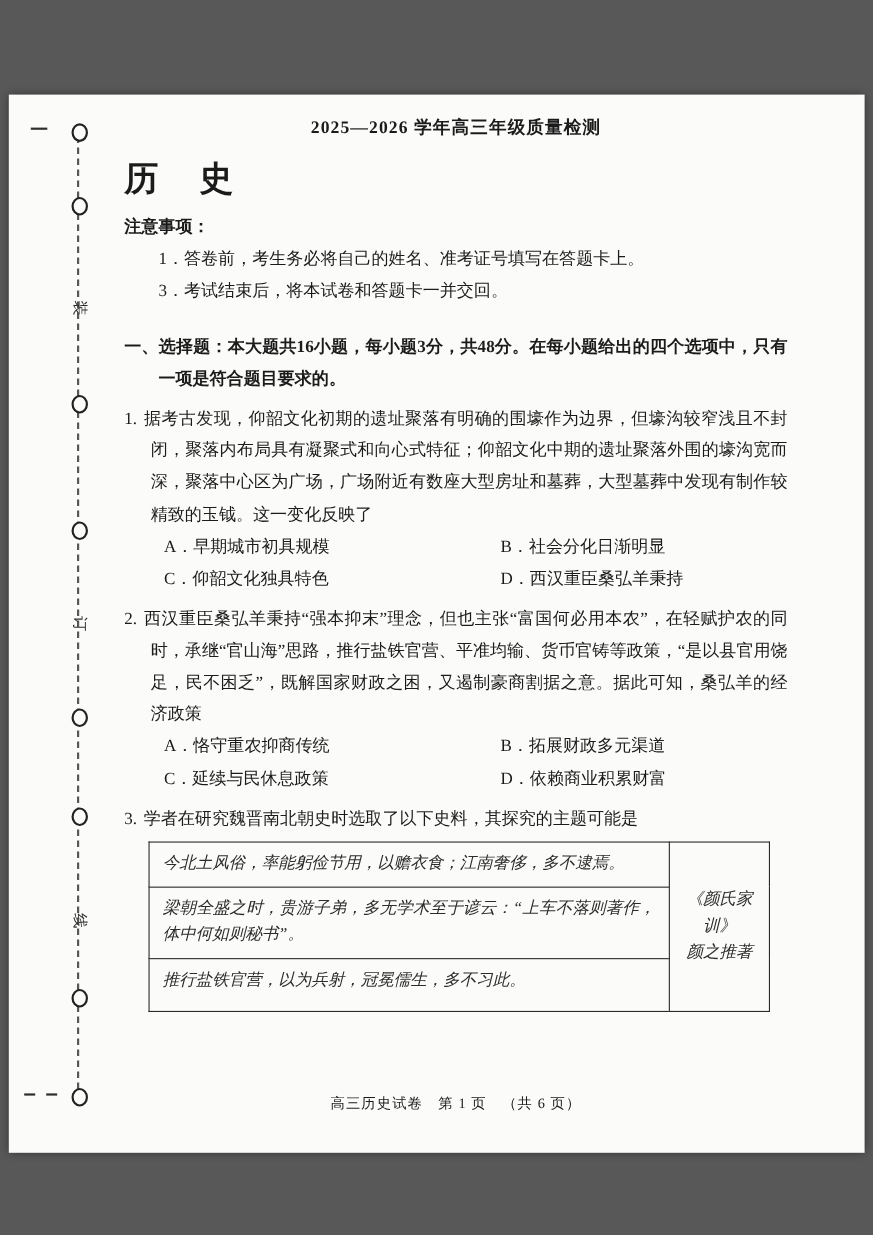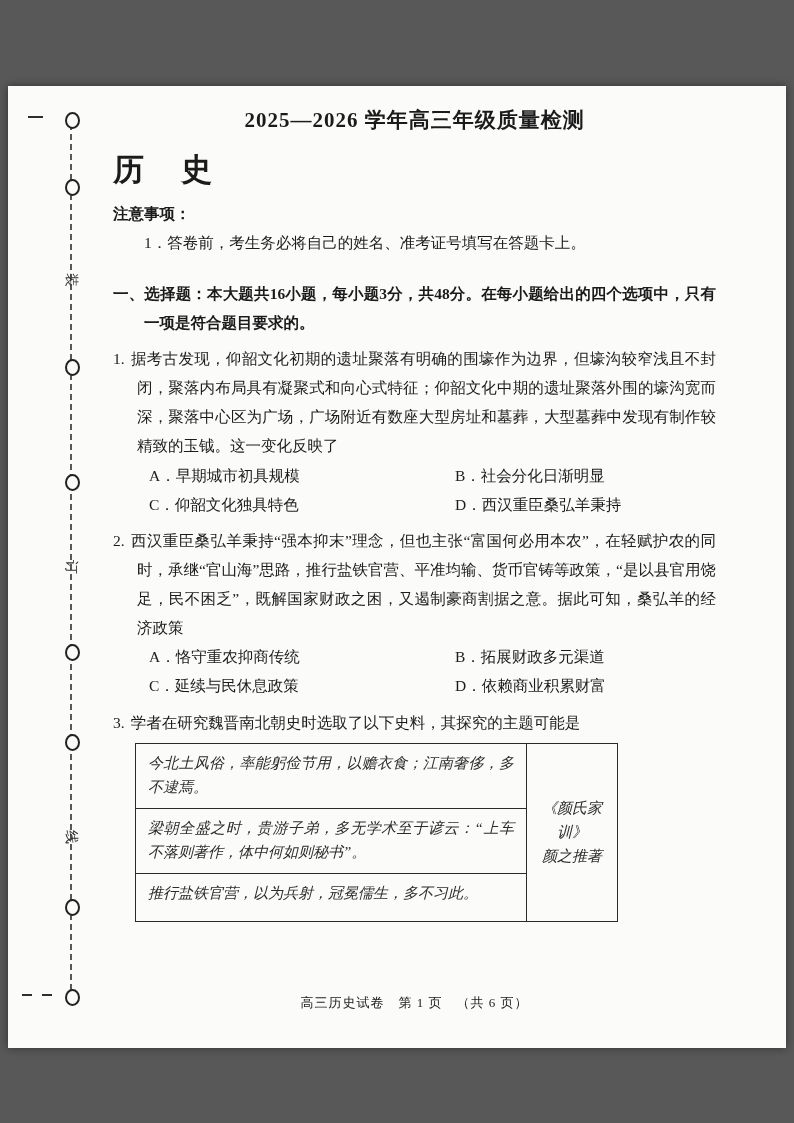--- a/index.html
+++ b/index.html
@@ -29,41 +29,41 @@
     font-size:14px;color:#2f2f2f;line-height:16px;text-align:center;
     transform:rotate(90deg);font-family:"Liberation Serif",serif;
   }
   .crop{position:absolute;background:#2e2e2e;height:2px;}
   
   .content{
     position:absolute;left:105px;right:70px;top:20px;
     font-size:15.5px;line-height:1.88;text-align:justify;
   }
   .exam-title{
-    margin:0;font-size:21px;font-weight:bold;text-align:center;
+    margin:0;font-size:16px;font-weight:bold;text-align:center;
     letter-spacing:1px;line-height:1.4;
   }
   .subject-title{
     margin:16px 0 10px;font-size:31px;font-weight:bold;text-align:left;
     letter-spacing:3px;line-height:1.2;
   }
   .notice-head{margin:8px 0 0;font-weight:bold;}
   .notice-item{margin:0;text-indent:2em;}
   .section-head{
     margin:22px 0 0;font-weight:bold;
     padding-left:2em;text-indent:-2em;
   }
   .question{margin:7px 0 0;padding-left:24px;text-indent:-24px;}
   .q-num{padding-right:6px;}
   .opt-row{display:flex;padding-left:36px;margin:0;}
   .opt{white-space:nowrap;}
   .opt-a{width:306px;flex:0 0 306px;}
   
   .src-table{
-    border-collapse:collapse;margin:6px 0 0 22px;width:483px;
+    border-collapse:collapse;margin:6px 0 0 22px;width:565px;
     table-layout:fixed;
     padding-left:47px;
   }
   .src-table td{
     border:1.6px solid #2a2a2a;
     font-style:italic;color:#2c2c2c;
     font-size:15px;line-height:1.6;
   }
   .src-cell{padding:7px 12px 9px;}
   .src-cell.tall{padding-bottom:16px;}
@@ -99,20 +99,21 @@
   <span class="bind-char" style="top:473px;">订</span>
   <span class="bind-char" style="top:743px;">线</span>
 
   <div class="content">
 
     <h1 class="exam-title">2025—2026 学年高三年级质量检测</h1>
     <h2 class="subject-title">历　史</h2>
 
     <p class="notice-head">注意事项：</p>
     <p class="notice-item">1．答卷前，考生务必将自己的姓名、准考证号填写在答题卡上。</p>
+    <p class="notice-item">3．考试结束后，将本试卷和答题卡一并交回。</p>
 
     <p class="section-head">一、选择题：本大题共16小题，每小题3分，共48分。在每小题给出的四个选项中，只有一项是符合题目要求的。</p>
 
     <p class="question"><span class="q-num">1.</span><span>据考古发现，仰韶文化初期的遗址聚落有明确的围壕作为边界，但壕沟较窄浅且不封闭，聚落内布局具有凝聚式和向心式特征；仰韶文化中期的遗址聚落外围的壕沟宽而深，聚落中心区为广场，广场附近有数座大型房址和墓葬，大型墓葬中发现有制作较精致的玉钺。这一变化反映了</span></p>
     <div class="opt-row">
       <span class="opt opt-a">A．早期城市初具规模</span>
       <span class="opt">B．社会分化日渐明显</span>
     </div>
     <div class="opt-row">
       <span class="opt opt-a">C．仰韶文化独具特色</span>

